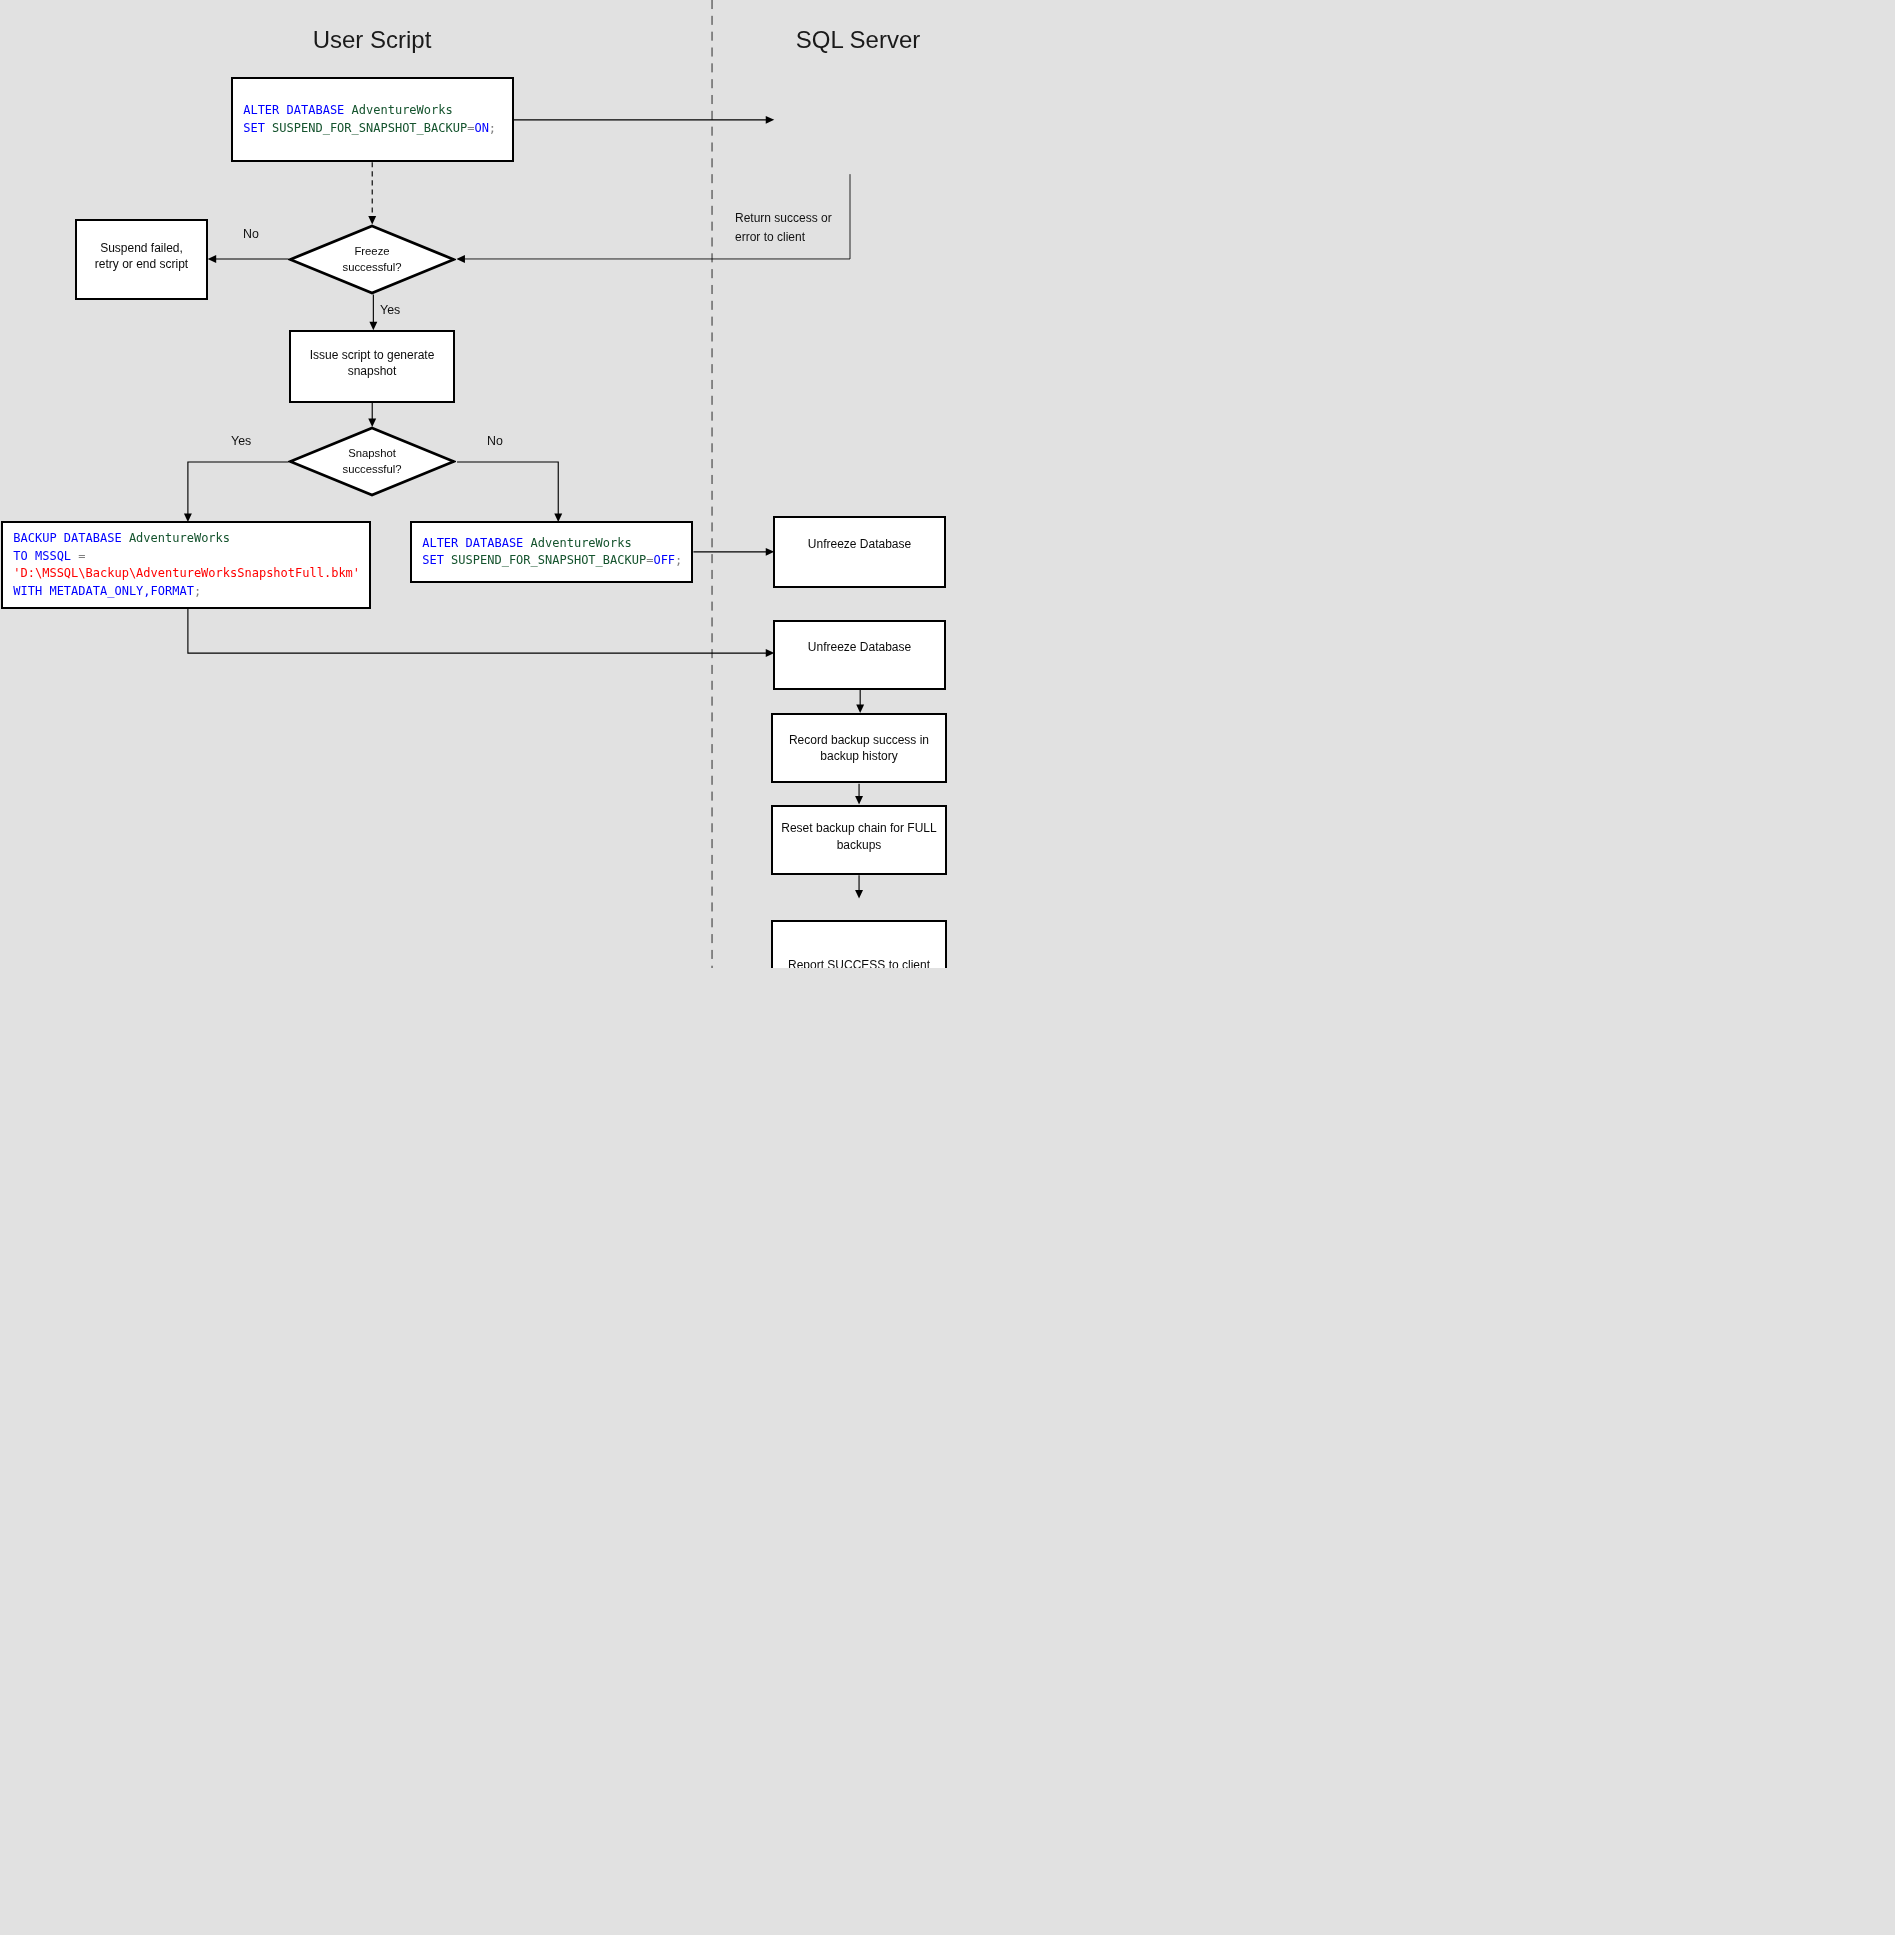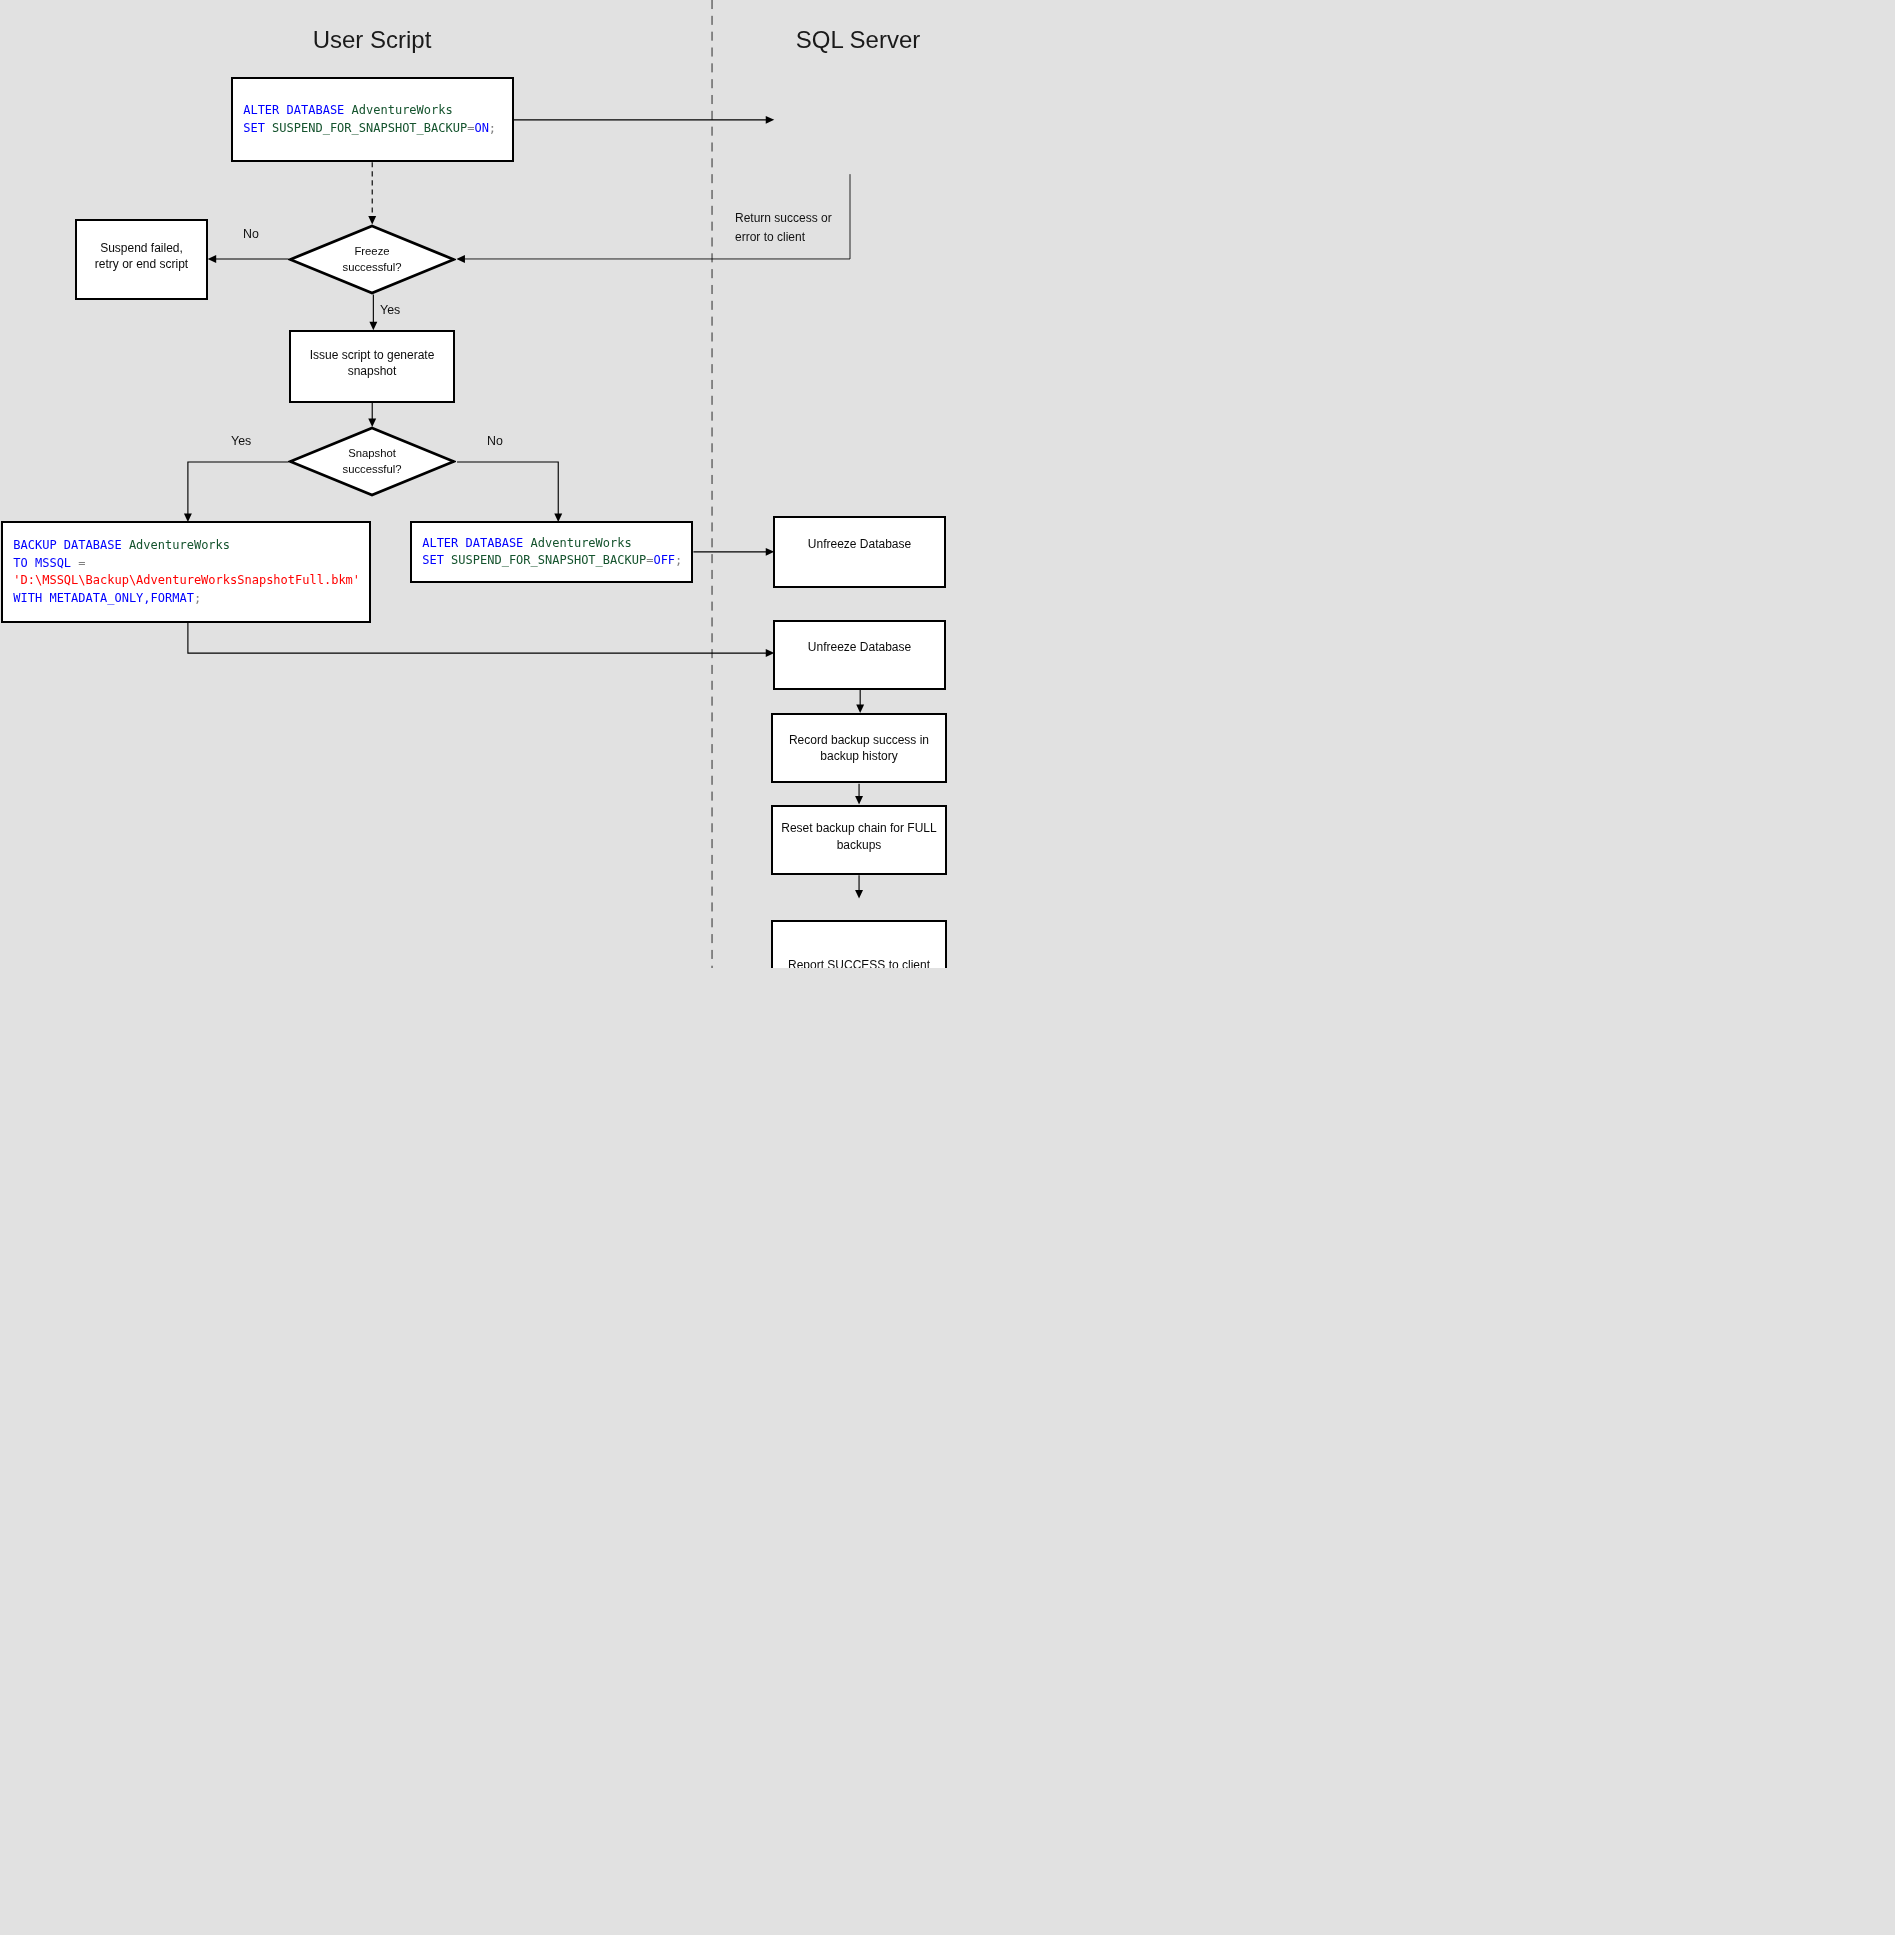--- a/index.html
+++ b/index.html
@@ -129,21 +129,21 @@
     </svg>
     <div class="dtext">
       <div class="tline">Snapshot</div>
       <div class="tline">successful?</div>
     </div>
   </div>
 
   <div class="elabel" style="left:231px;top:434px;">Yes</div>
   <div class="elabel" style="left:487px;top:434px;">No</div>
 
-  <div class="codebox" style="left:1.1px;top:521px;width:370px;height:102px;">
+  <div class="codebox" style="left:1.1px;top:521px;width:370px;height:88px;">
     <div class="code-line"><span class="kw">BACKUP DATABASE</span><span class="id"> AdventureWorks</span></div>
     <div class="code-line"><span class="kw">TO MSSQL</span><span class="op"> =</span></div>
     <div class="code-line"><span class="str">'D:\MSSQL\Backup\AdventureWorksSnapshotFull.bkm'</span></div>
     <div class="code-line"><span class="kw">WITH METADATA_ONLY,FORMAT</span><span class="op">;</span></div>
   </div>
 
   <div class="codebox" style="left:410px;top:521px;width:283px;height:62px;">
     <div class="code-line"><span class="kw">ALTER DATABASE</span><span class="id"> AdventureWorks</span></div>
     <div class="code-line"><span class="kw">SET</span><span class="id"> SUSPEND_FOR_SNAPSHOT_BACKUP</span><span class="op">=</span><span class="kw">OFF</span><span class="op">;</span></div>
   </div>

